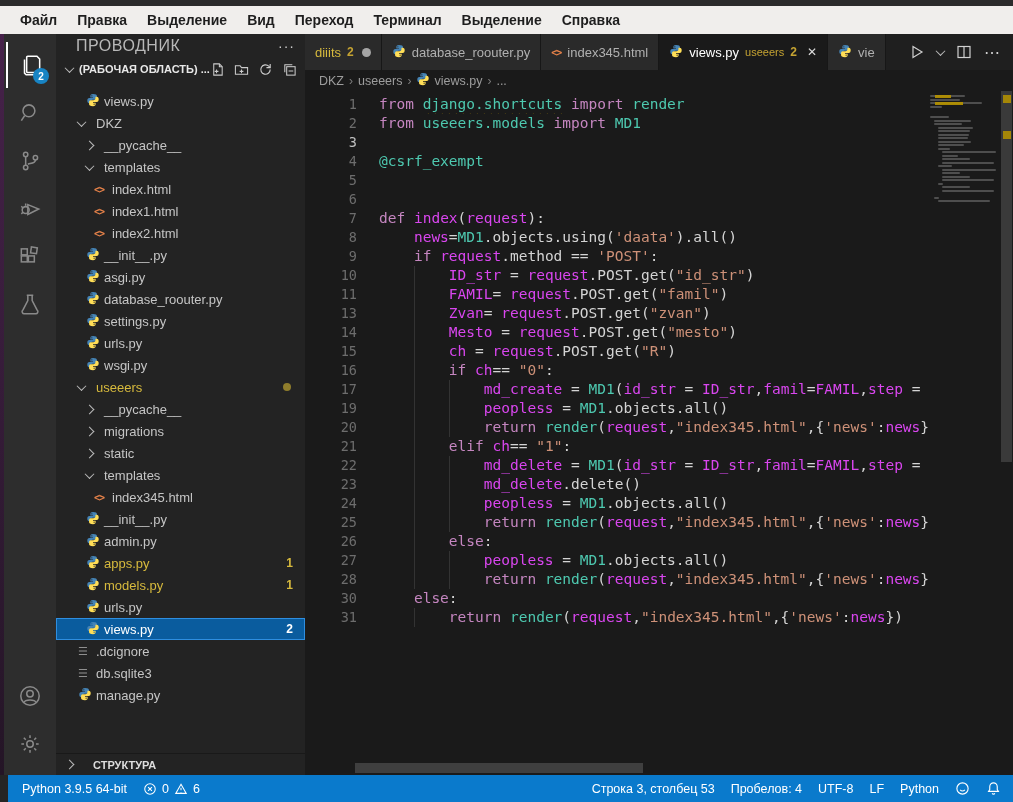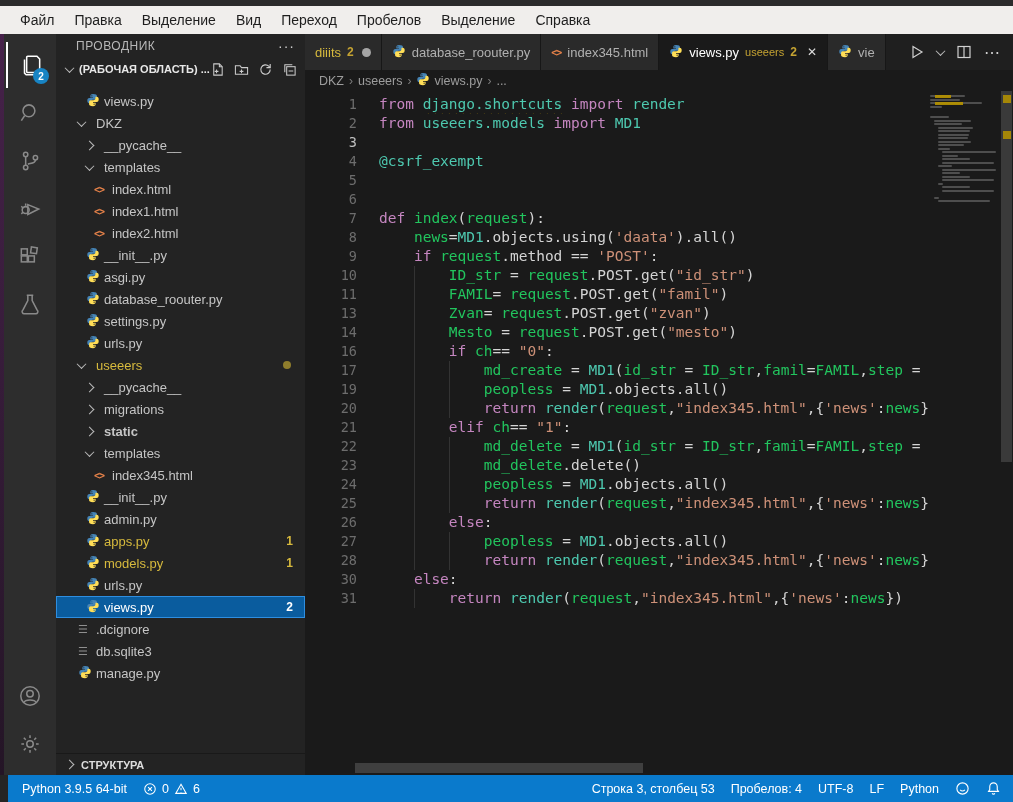--- a/index.html
+++ b/index.html
@@ -3,59 +3,59 @@
 <meta charset="utf-8">
 <style>
   * { margin:0; padding:0; box-sizing:border-box; }
   html,body { background:#000; }
   body { font-family:"Liberation Sans", sans-serif; }
   #window { position:relative; width:1013px; height:802px; overflow:hidden; background:#1a1a1a; }
 
   
   #top-strip { position:absolute; left:0; top:0; width:100%; height:6px; background:#2b2b2b; }
   #menu-bar { position:absolute; left:0; top:6px; width:100%; height:28px; background:#f0eeec;
-              display:flex; align-items:center; padding-left:10px; gap:0; }
+              display:flex; align-items:center; padding-left:10px; gap:0;font-weight:bold; }
   .menu-item { color:#1e1e1e; font-size:14px; padding:3px 10px; border-radius:3px; cursor:default; }
 
   
   #main { position:absolute; left:0; top:34px; right:0; bottom:27px; display:flex; }
   #left-strip { width:4px; background:linear-gradient(#46224a,#241526); }
   #activity-bar { width:52px; background:#2d2d2d; display:flex; flex-direction:column; align-items:center; padding-top:8px; }
   .act-icon { position:relative; width:48px; height:46px; display:flex; align-items:center; justify-content:center; color:#8a8a8a; margin-bottom:2px; }
   .act-icon svg { stroke:#8a8a8a; }
   .act-icon.active { border-left:2px solid #fff; }
   .act-icon.active svg { stroke:#ffffff; }
   .act-badge { position:absolute; right:5px; bottom:4px; min-width:16px; height:16px; border-radius:50%;
                background:#1884c4; color:#fff; font-size:10px; font-weight:bold; display:flex; align-items:center; justify-content:center; }
   #activity-bottom { margin-top:auto; padding-bottom:6px; display:flex; flex-direction:column; align-items:center; }
 
   
   #sidebar { width:249px; background:#232323; position:relative; overflow:hidden; }
   #explorer-header { height:24px; display:flex; align-items:center; padding:0 10px 0 20px; }
-  #explorer-title { color:#b8b8b8; font-size:12px; letter-spacing:.5px; }
+  #explorer-title { color:#b8b8b8; font-size:16px; letter-spacing:.5px; }
   #explorer-more { margin-left:auto; color:#cccccc; font-size:14px; letter-spacing:1px; }
   #workspace-header { height:22px; display:flex; align-items:center; padding:0 8px 0 4px; color:#e8e8e8; }
   #workspace-label { font-size:11px; font-weight:bold; white-space:nowrap; overflow:hidden; }
   #workspace-actions { margin-left:auto; display:flex; gap:9px; align-items:center; }
   #workspace-actions svg { stroke:#cccccc; }
   .chev { display:inline-block; width:7px; height:7px; border-right:1.4px solid #bbbbbb; border-bottom:1.4px solid #bbbbbb; flex:none; }
   .chev.down { transform:rotate(45deg) translate(-1px,-1px); }
   .chev.right { transform:rotate(-45deg); }
   #tree { margin-top:10px; }
   .tree-row { height:22px; display:flex; align-items:center; font-size:13px; color:#c5c5c5; white-space:nowrap; position:relative; }
   .tree-row .slot { width:16px; flex:none; display:flex; align-items:center; justify-content:flex-start; }
   .tree-row .lbl { margin-left:2px; }
   .tree-row.mod .lbl { color:#d7ba3d; }
   .tree-row.selected { background:#0a5c9e; box-shadow:inset 0 0 0 1px #2e8ee0; color:#ffffff; }
   .tree-badge { margin-left:auto; margin-right:12px; font-size:12px; font-weight:bold; color:#d7ba3d; }
   .tree-row.selected .tree-badge { color:#ffffff; }
   .tree-dot { margin-left:auto; margin-right:14px; width:8px; height:8px; border-radius:50%; background:#8f7d2c; }
   .ficon-html { color:#e8834a; font-family:"DejaVu Sans Mono", monospace; font-size:10px; font-weight:bold; letter-spacing:-1px; }
   .ficon-cfg { color:#8f8f8f; font-size:11px; }
-  #structure-header { position:absolute; left:0; right:0; bottom:0; height:22px; display:flex; align-items:center; gap:8px;
+  #structure-header { position:absolute; left:0; right:0; bottom:0; height:22px; display:flex; align-items:center; gap:20px;
                       padding-left:6px; color:#dddddd; font-size:11px; font-weight:bold; border-top:1px solid #191919; background:#232323; }
 
   
   #editor-col { flex:1; display:flex; flex-direction:column; min-width:0; }
   #tab-bar { height:36px; background:#1f1f1f; display:flex; align-items:stretch; overflow:hidden; }
   .tab { display:flex; align-items:center; gap:6px; padding:0 10px; background:#2a2a2a; border-right:1px solid #171717;
          font-size:13px; color:#b0b0b0; white-space:nowrap; flex:none; }
   .tab.active { background:#1a1a1a; color:#ffffff; }
   .tab.mod-name .tab-label { color:#d7ba3d; }
   .tab-desc { font-size:11px; color:#c5a332; }
@@ -71,21 +71,21 @@
   
   #code-area { position:relative; flex:1; background:#1a1a1a; overflow:hidden; }
   #code-lines { position:absolute; left:0; top:4px; right:83px; overflow:hidden;
                 font-family:"DejaVu Sans Mono", monospace; font-size:14.5px; }
   .code-row { display:flex; height:19px; line-height:19px; }
   .code-row .ln { width:52px; flex:none; text-align:right; color:#6d6d6d; font-size:13.5px; }
   .code-row.current .ln { color:#c0c0c0; }
   .code-row .ltext { flex:1; position:relative; padding-left:22px; white-space:pre; overflow:hidden; }
   .code-row.current .ltext { background:#1f1f1f; box-shadow:inset 0 1px 0 #3a3a3a, inset 0 -1px 0 #3a3a3a;margin-top:38px; }
   .guide { position:absolute; top:0; bottom:0; width:1px; background:#333333; }
-  .k { color:#C586C0; } .t { color:#4EC9B0; } .s { color:#CE9178; } .v { color:#22c55e;text-align:center; } .p { color:#D4D4D4; }
+  .k { color:#C586C0; } .t { color:#4EC9B0; } .s { color:#CE9178; } .v { color:#d946ef;text-align:center; } .p { color:#D4D4D4; }
   .u { color:#4EC9B0; text-decoration:underline wavy #C8A100 1px; text-underline-offset:3.5px; }
 
   #minimap { position:absolute; top:0; right:13px; width:70px; bottom:0; }
   .mm-line { position:absolute; height:2px; background:#7a7a7a; opacity:.55; border-radius:1px; }
   .mm-warn { position:absolute; height:3px; background:#b89500; opacity:.9; }
   #vscroll { position:absolute; top:0; right:0; width:13px; bottom:0; }
   #vscroll-thumb { position:absolute; top:0; left:1px; width:11px; height:371px; background:rgba(121,121,121,.35); }
   .ruler-mark { position:absolute; right:2px; width:8px; height:8px; background:#b89500; opacity:.85; }
   #hscroll-thumb { position:absolute; left:50px; bottom:2px; width:288px; height:10px; background:#3f3f3f; }
 
@@ -103,21 +103,21 @@
 
 <div id="window">
   <div id="top-strip"></div>
 
   <div id="menu-bar">
       <span class="menu-item">Файл</span>
       <span class="menu-item">Правка</span>
       <span class="menu-item">Выделение</span>
       <span class="menu-item">Вид</span>
       <span class="menu-item">Переход</span>
-      <span class="menu-item">Пробелов</span>
+      <span class="menu-item">Терминал</span>
       <span class="menu-item">Выделение</span>
       <span class="menu-item">Справка</span>
     </div>
 
   <div id="main">
     <div id="left-strip"></div>
 
     <div id="activity-bar">
       <div class="act-icon active">
         <svg width="26" height="26" viewBox="0 0 24 24" fill="none" stroke-width="1.4">
@@ -290,40 +290,49 @@
           </div>
           <div class="tree-row" style="padding-left: 30px;">
             <span class="slot">
               <span><svg width="14" height="14" viewBox="0 0 16 16" style="flex:none">
  <path fill="#4584b6" d="M8 1C5.8 1 5 2 5 3.5V5h3v.8H3.8C2.2 5.8 1.5 7 1.5 8.8c0 1.7.7 2.9 2.3 2.9h1.4V9.9c0-1.3 1.1-2.3 2.3-2.3h3c1.2 0 2-.9 2-2.1V3.5C12.5 2 11.3 1 8 1zM6.7 2.5a.7.7 0 1 1 0 1.4.7.7 0 0 1 0-1.4z"></path>
  <path fill="#ffde57" d="M8 15c2.2 0 3-1 3-2.5V11H8v-.8h4.2c1.6 0 2.3-1.2 2.3-3 0-1.7-.7-2.9-2.3-2.9h-1.4v1.8c0 1.3-1.1 2.3-2.3 2.3h-3c-1.2 0-2 .9-2 2.1v2C3.5 14 4.7 15 8 15zm1.3-1.5a.7.7 0 1 1 0-1.4.7.7 0 0 1 0 1.4z"></path>
                 </svg></span>
             </span>
             <span class="lbl">urls.py</span>
           </div>
+          <div class="tree-row" style="padding-left: 30px;">
+            <span class="slot">
+              <span><svg width="14" height="14" viewBox="0 0 16 16" style="flex:none">
+ <path fill="#4584b6" d="M8 1C5.8 1 5 2 5 3.5V5h3v.8H3.8C2.2 5.8 1.5 7 1.5 8.8c0 1.7.7 2.9 2.3 2.9h1.4V9.9c0-1.3 1.1-2.3 2.3-2.3h3c1.2 0 2-.9 2-2.1V3.5C12.5 2 11.3 1 8 1zM6.7 2.5a.7.7 0 1 1 0 1.4.7.7 0 0 1 0-1.4z"></path>
+ <path fill="#ffde57" d="M8 15c2.2 0 3-1 3-2.5V11H8v-.8h4.2c1.6 0 2.3-1.2 2.3-3 0-1.7-.7-2.9-2.3-2.9h-1.4v1.8c0 1.3-1.1 2.3-2.3 2.3h-3c-1.2 0-2 .9-2 2.1v2C3.5 14 4.7 15 8 15zm1.3-1.5a.7.7 0 1 1 0-1.4.7.7 0 0 1 0 1.4z"></path>
+                </svg></span>
+            </span>
+            <span class="lbl">wsgi.py</span>
+          </div>
           <div class="tree-row mod" style="padding-left: 22px;">
             <span class="slot">
               <span class="chev down"></span>
             </span>
             <span class="lbl">useeers</span>
             <span class="tree-dot"></span>
           </div>
           <div class="tree-row" style="padding-left: 30px;">
             <span class="slot">
               <span class="chev right"></span>
             </span>
             <span class="lbl">__pycache__</span>
           </div>
           <div class="tree-row" style="padding-left: 30px;">
             <span class="slot">
               <span class="chev right"></span>
             </span>
             <span class="lbl">migrations</span>
           </div>
-          <div class="tree-row" style="padding-left: 30px; font-weight: bold;">
+          <div class="tree-row" style="padding-left: 30px;">
             <span class="slot">
               <span class="chev right"></span>
             </span>
             <span class="lbl">static</span>
           </div>
           <div class="tree-row" style="padding-left: 30px;">
             <span class="slot">
               <span class="chev down"></span>
             </span>
             <span class="lbl">templates</span>
@@ -535,20 +544,24 @@
               <span class="ln">11</span>
               <span class="ltext"><span class="guide" style="left: 56.92px;"></span><span class="p">        </span><span class="v">FAMIL</span><span class="p">= </span><span class="v">request</span><span class="p">.POST.get(</span><span class="s">"famil"</span><span class="p">)</span></span>
             </div>
             <div class="code-row">
               <span class="ln">13</span>
               <span class="ltext"><span class="guide" style="left: 56.92px;"></span><span class="p">        </span><span class="v">Zvan</span><span class="p">= </span><span class="v">request</span><span class="p">.POST.get(</span><span class="s">"zvan"</span><span class="p">)</span></span>
             </div>
             <div class="code-row">
               <span class="ln">14</span>
               <span class="ltext"><span class="guide" style="left: 56.92px;"></span><span class="p">        </span><span class="v">Mesto</span><span class="p"> = </span><span class="v">request</span><span class="p">.POST.get(</span><span class="s">"mesto"</span><span class="p">)</span></span>
+            </div>
+            <div class="code-row">
+              <span class="ln">15</span>
+              <span class="ltext"><span class="guide" style="left: 56.92px;"></span><span class="p">        </span><span class="v">ch</span><span class="p"> = </span><span class="v">request</span><span class="p">.POST.get(</span><span class="s">"R"</span><span class="p">)</span></span>
             </div>
             <div class="code-row">
               <span class="ln">16</span>
               <span class="ltext"><span class="guide" style="left: 56.92px;"></span><span class="p">        </span><span class="k">if</span><span class="p"> </span><span class="v">ch</span><span class="p">== </span><span class="s">"0"</span><span class="p">:</span></span>
             </div>
             <div class="code-row">
               <span class="ln">17</span>
               <span class="ltext"><span class="guide" style="left: 56.92px;"></span><span class="guide" style="left: 91.84px;"></span><span class="p">            </span><span class="v">md_create</span><span class="p"> = </span><span class="t">MD1</span><span class="p">(</span><span class="v">id_str</span><span class="p"> = </span><span class="v">ID_str</span><span class="p">,</span><span class="v">famil</span><span class="p">=</span><span class="v">FAMIL</span><span class="p">,</span><span class="v">step</span><span class="p"> = </span><span class="v">Ste</span></span>
             </div>
             <div class="code-row">

